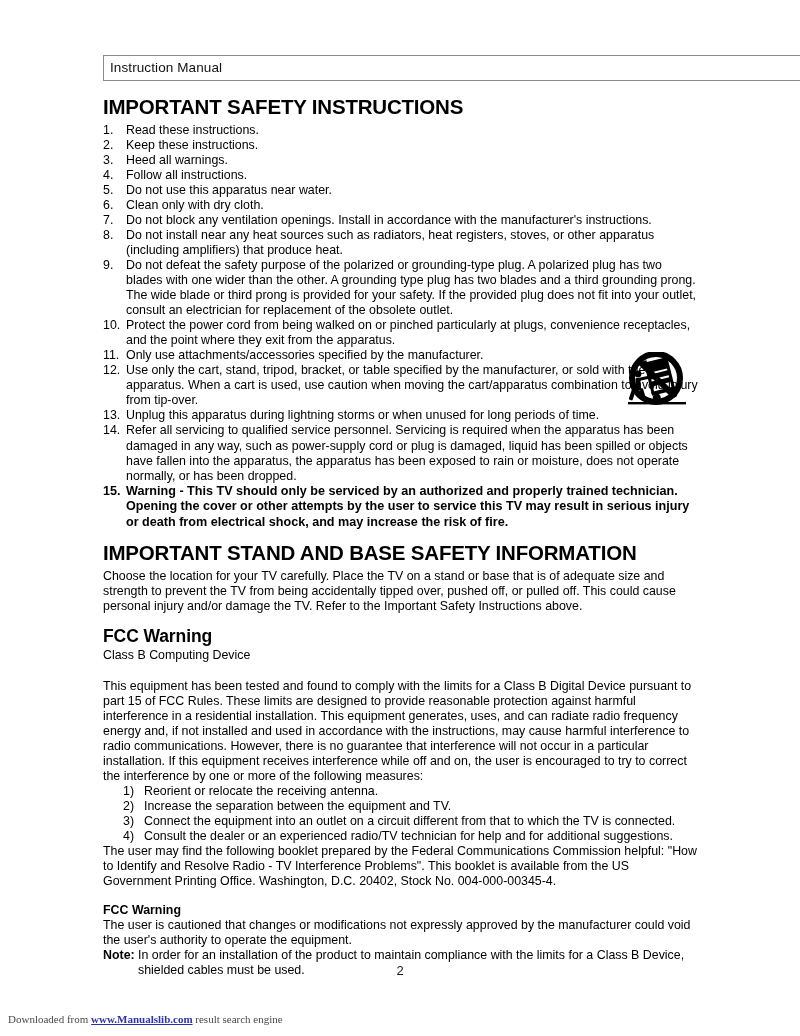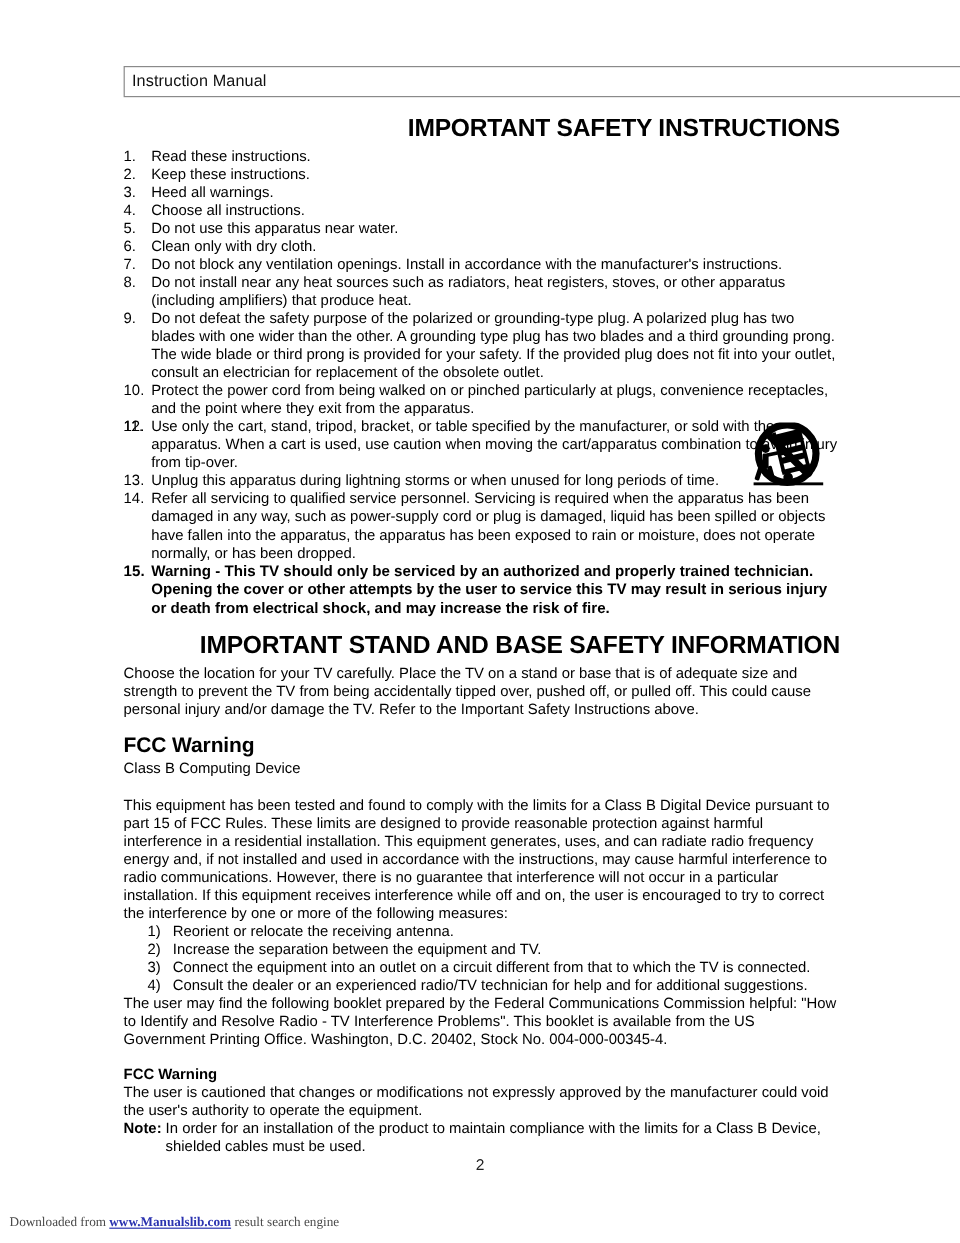--- a/index.html
+++ b/index.html
@@ -53,21 +53,20 @@
     top: 96px;
     width: 597px;
   }
 
   h1.section-title {
     font-size: 20.5px;
     font-weight: bold;
     margin: 0 0 5px 0;
     letter-spacing: -0.2px;
     line-height: 1.05;
-    text-align: right;
   }
   h2.sub-title {
     font-size: 17.5px;
     font-weight: bold;
     margin: 0 0 2px 0;
     letter-spacing: -0.1px;
     line-height: 1.1;
   }
 
   
@@ -214,21 +213,21 @@
       <li>
         <span class="num">2.</span>
         <span>Keep these instructions.</span>
       </li>
       <li>
         <span class="num">3.</span>
         <span>Heed all warnings.</span>
       </li>
       <li>
         <span class="num">4.</span>
-        <span>Choose all instructions.</span>
+        <span>Follow all instructions.</span>
       </li>
       <li>
         <span class="num">5.</span>
         <span>Do not use this apparatus near water.</span>
       </li>
       <li>
         <span class="num">6.</span>
         <span>Clean only with dry cloth.</span>
       </li>
       <li>
@@ -242,20 +241,21 @@
       <li>
         <span class="num">9.</span>
         <span>Do not defeat the safety purpose of the polarized or grounding-type plug. A polarized plug has two blades with one wider than the other. A grounding type plug has two blades and a third grounding prong. The wide blade or third prong is provided for your safety. If the provided plug does not fit into your outlet, consult an electrician for replacement of the obsolete outlet.</span>
       </li>
       <li class="wide">
         <span class="num">10.</span>
         <span>Protect the power cord from being walked on or pinched particularly at plugs, convenience receptacles, and the point where they exit from the apparatus.</span>
       </li>
       <li class="wide">
         <span class="num">11.</span>
+        <span>Only use attachments/accessories specified by the manufacturer.</span>
       </li>
       <li class="wide">
         <span class="num">12.</span>
         <span>Use only the cart, stand, tripod, bracket, or table specified by the manufacturer, or sold with the apparatus. When a cart is used, use caution when moving the cart/apparatus combination to avoid injury from tip-over.</span>
       </li>
       <li class="wide">
         <span class="num">13.</span>
         <span>Unplug this apparatus during lightning storms or when unused for long periods of time.</span>
       </li>
       <li class="wide">

